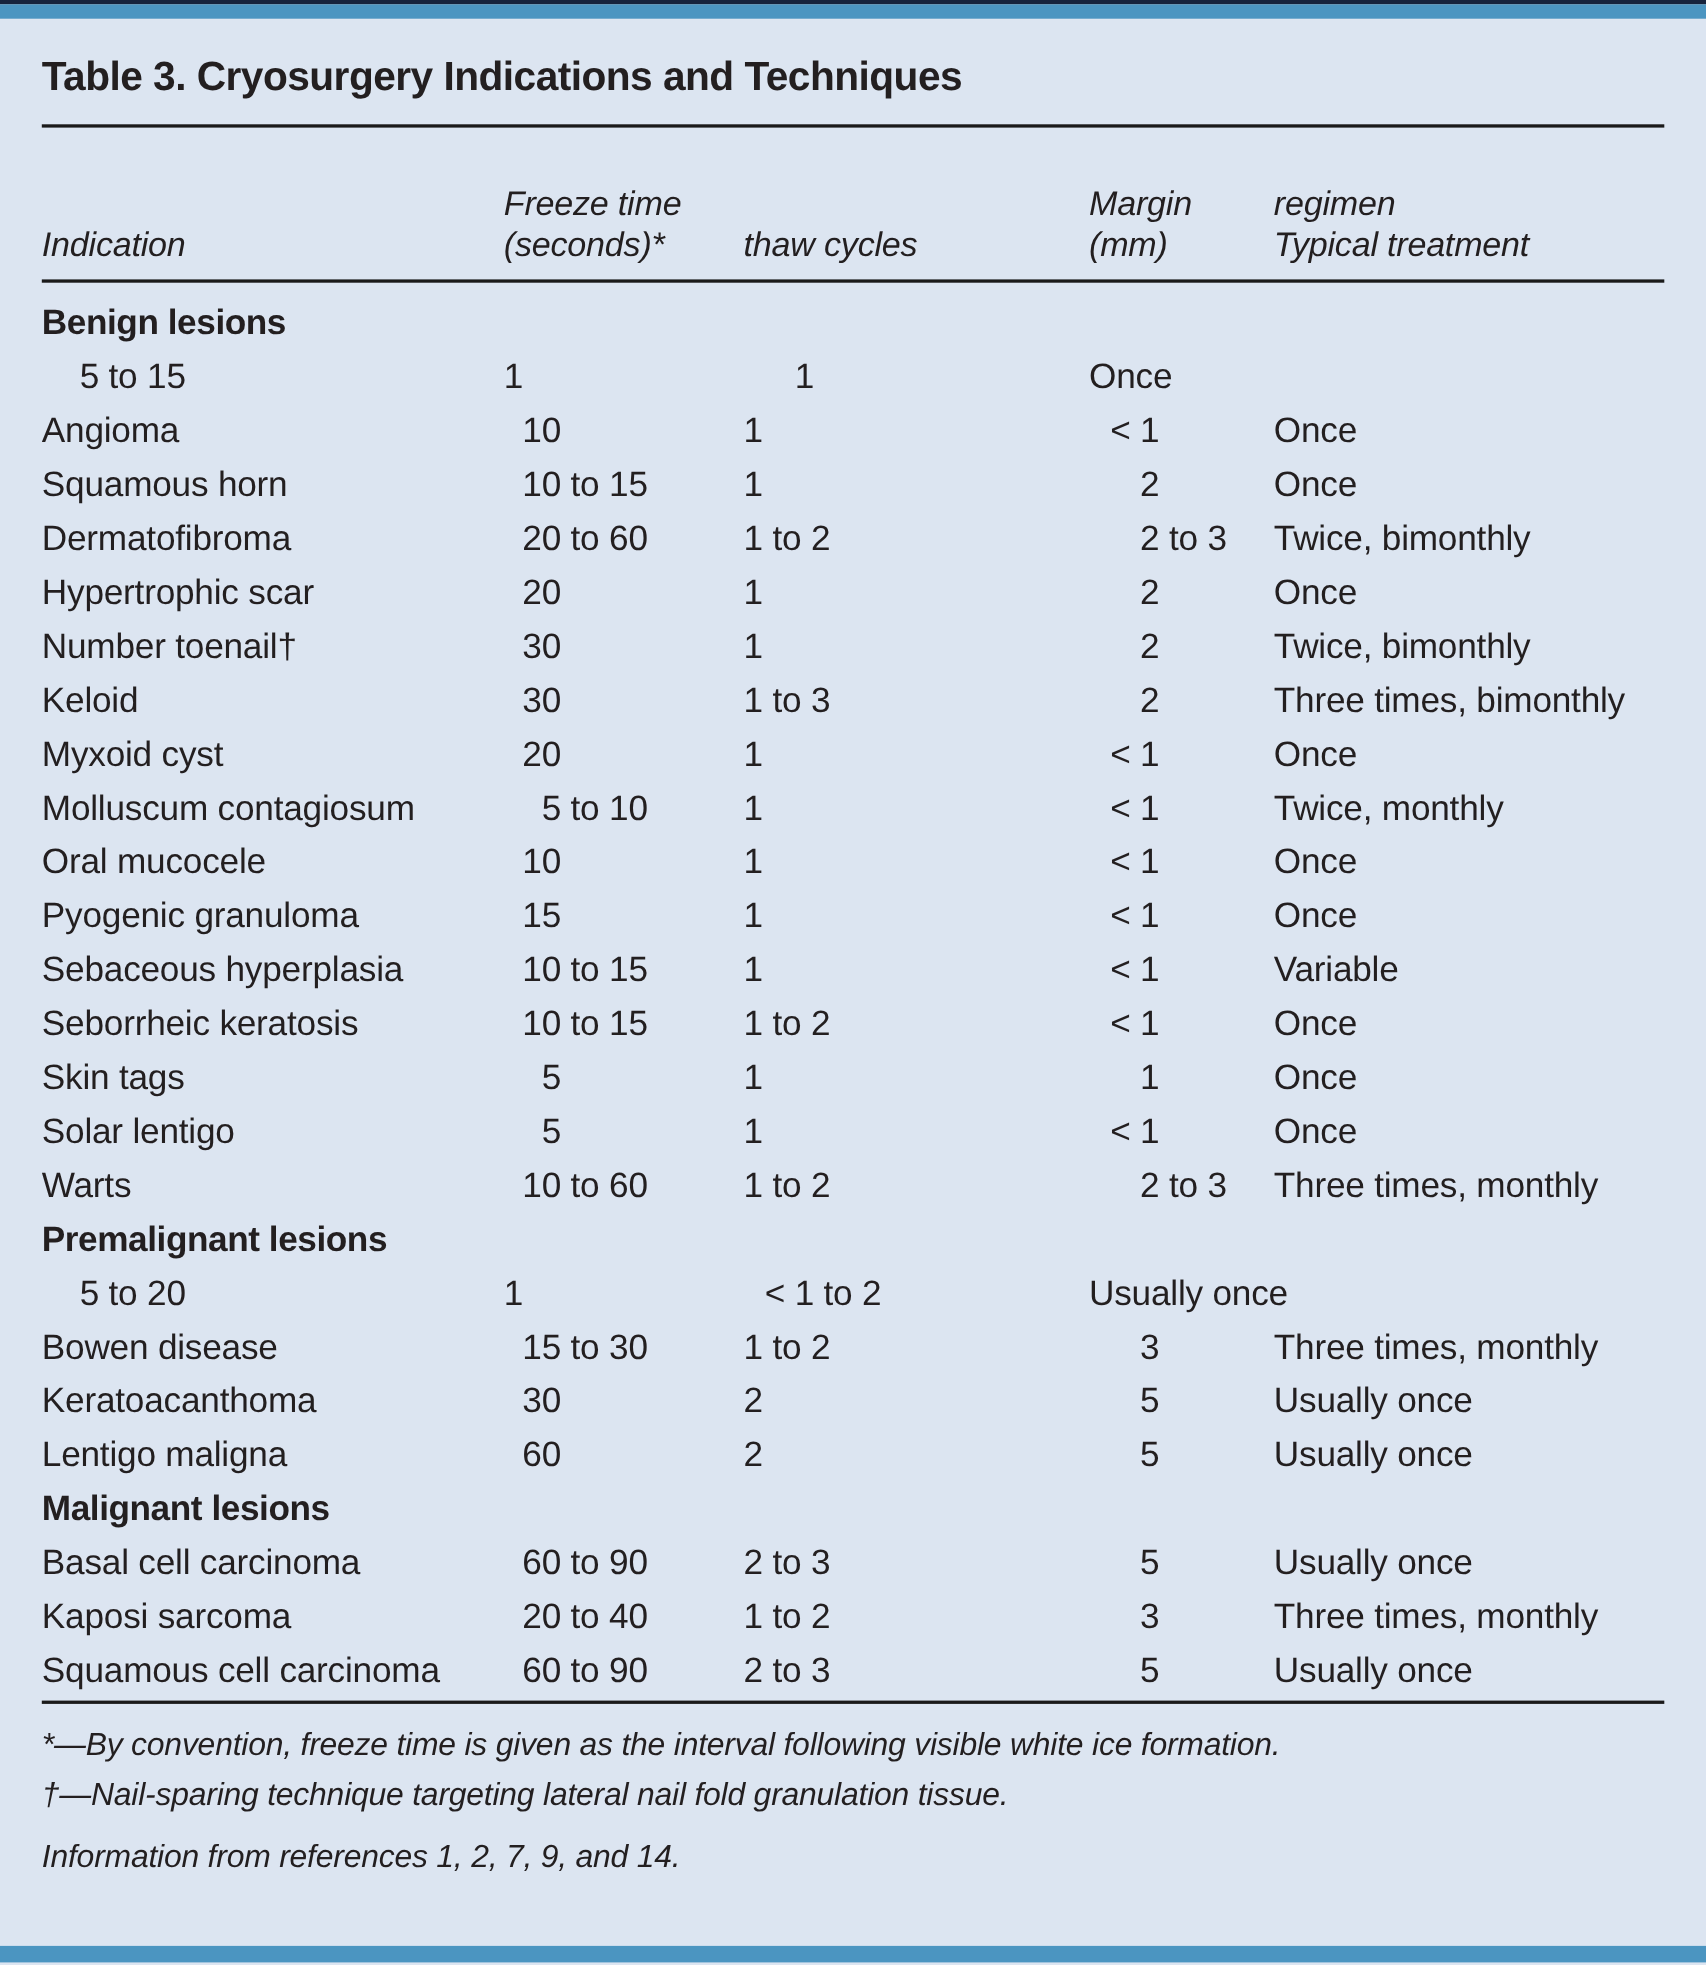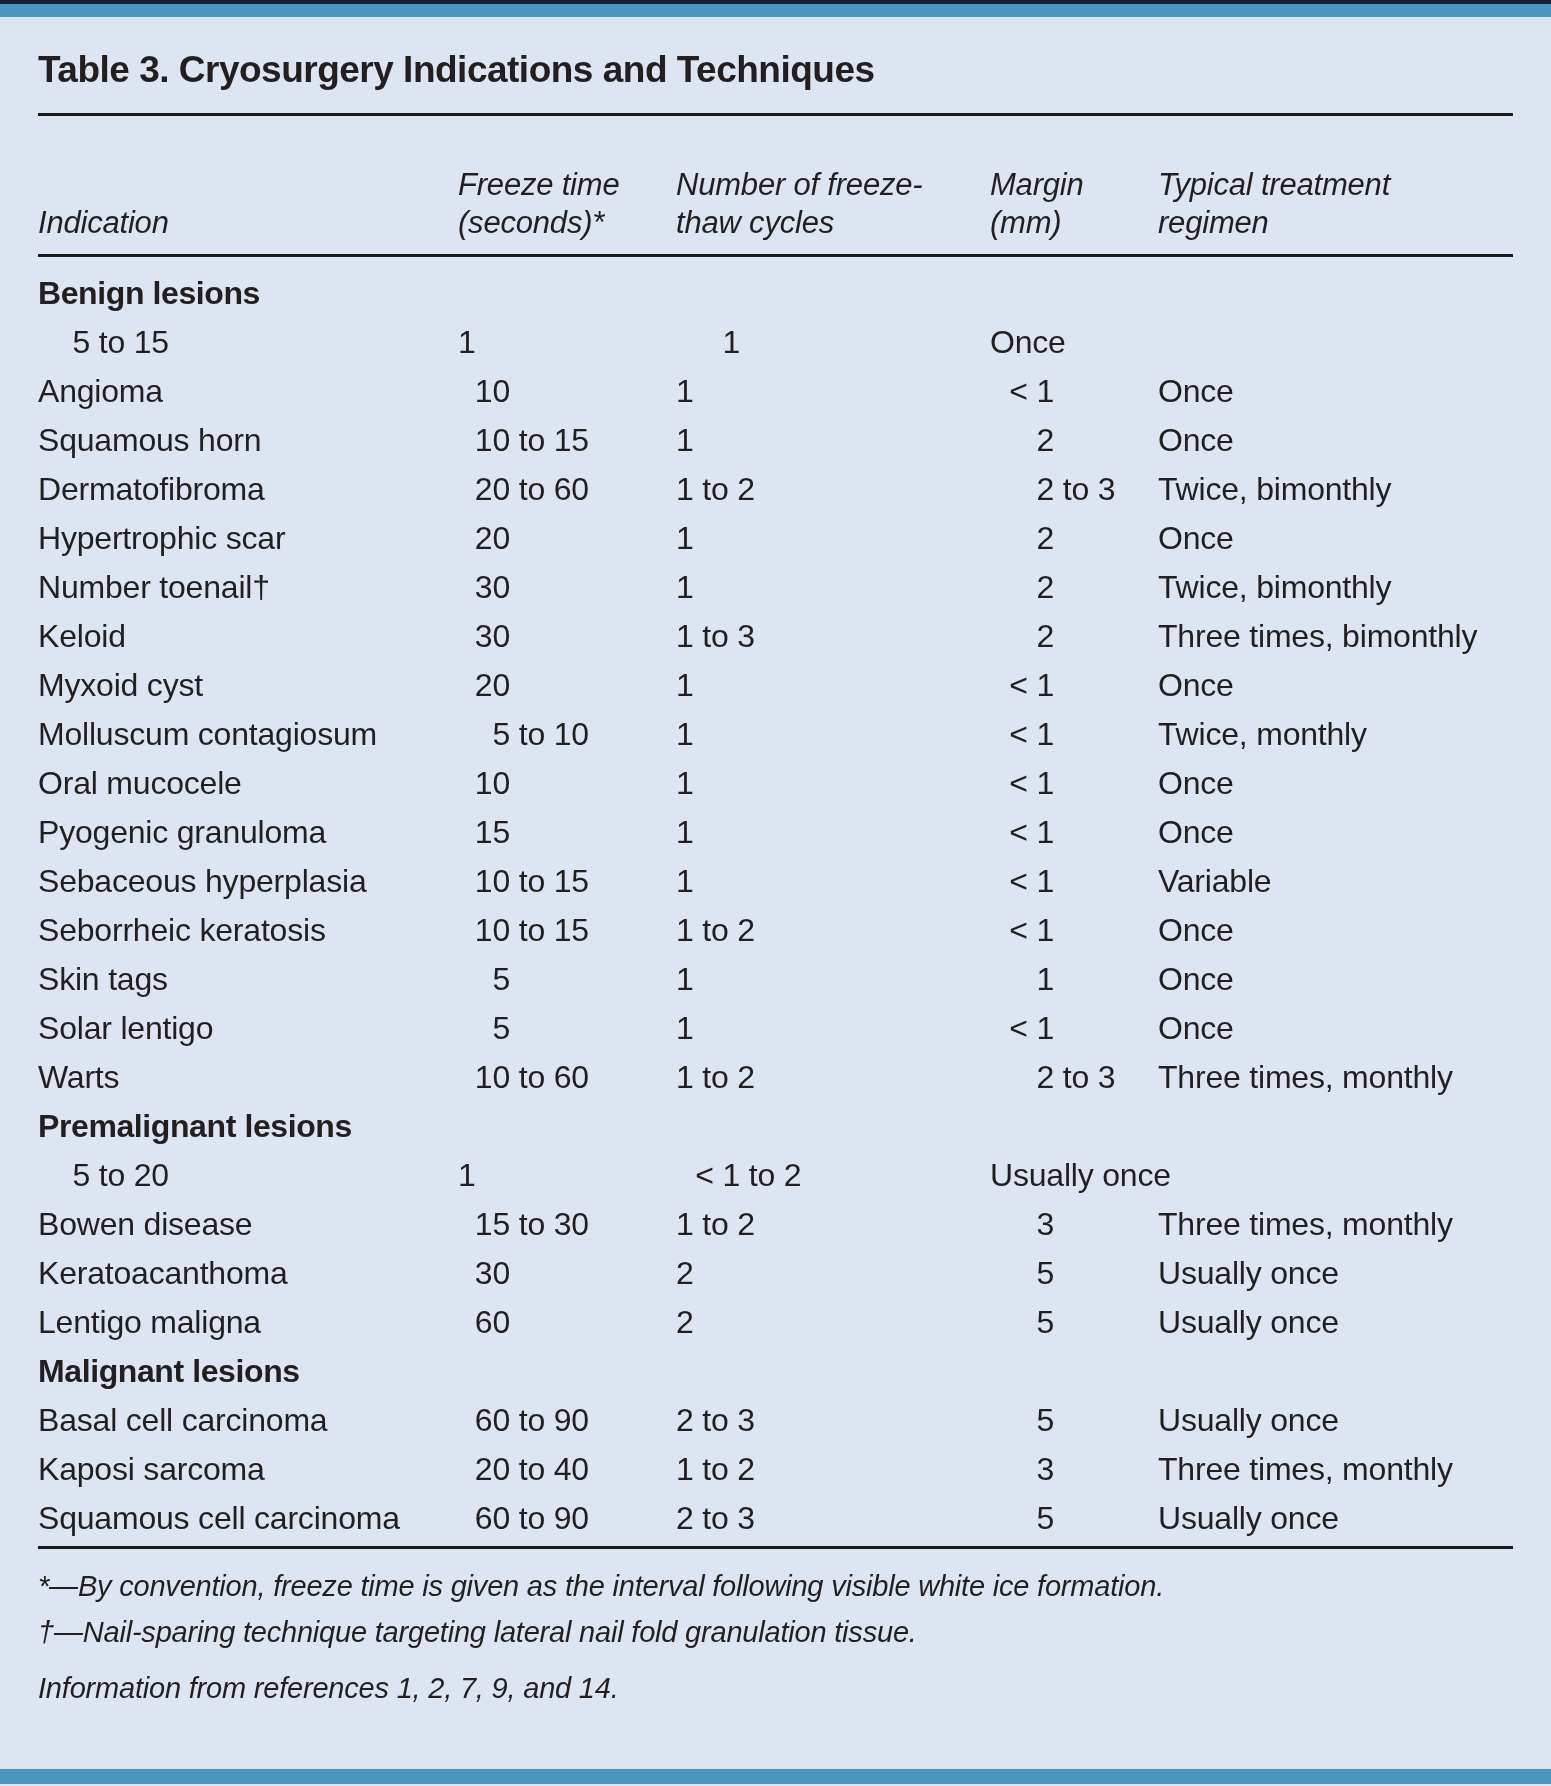--- a/index.html
+++ b/index.html
@@ -69,30 +69,29 @@
     <div class="grid header">
       <div class="hc c1">
         <span></span>
         <span>Indication</span>
       </div>
       <div class="hc">
         <span>Freeze time</span>
         <span>(seconds)*</span>
       </div>
       <div class="hc">
-        <span>Number of freeze-</span>
         <span>thaw cycles</span>
       </div>
       <div class="hc">
         <span>Margin</span>
         <span>(mm)</span>
       </div>
       <div class="hc">
+        <span>regimen</span>
         <span>Typical treatment</span>
-        <span>regimen</span>
       </div>
     </div>
 
     <div class="rule mid"></div>
 
     <div id="tbody">
         <div class="grid row section">
           <div class="c1">Benign lesions</div>
         </div>
         <div class="grid row">

